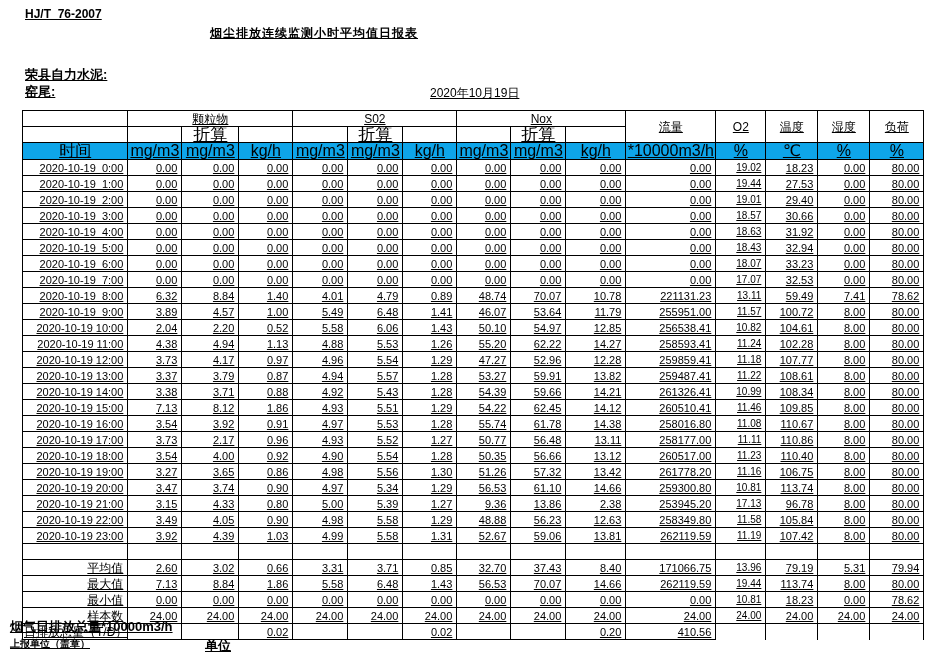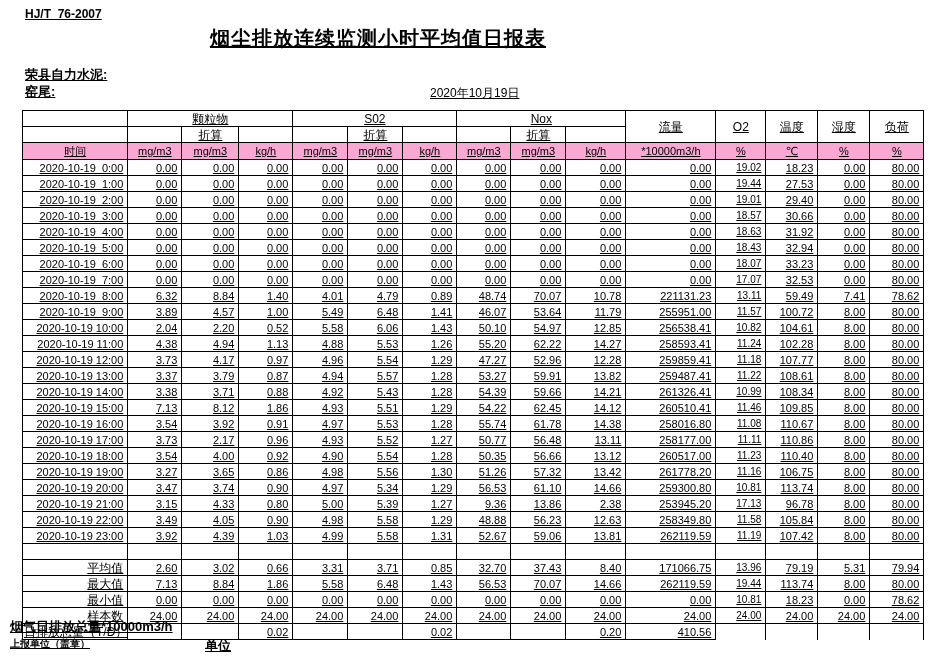--- a/index.html
+++ b/index.html
@@ -4,39 +4,39 @@
 <style>
   html,body { margin:0; padding:0; }
   body {
     width:939px; height:657px; position:relative;
     background:#ffffff; color:#000;
     font-family:"Liberation Sans","DejaVu Sans",sans-serif;
     overflow:hidden;
   }
   .abs { position:absolute;text-decoration:underline; }
   #std-no   { left:25px;  top:7px;   font-size:12px; font-weight:bold; white-space:pre; }
-  #title    { left:210px; top:25px;  font-size:20px; font-weight:bold; letter-spacing:1px; }
+  #title    { left:210px; top:25px;  font-size:12px; font-weight:bold; letter-spacing:1px; }
   #company  { left:25px;  top:66px;  font-size:13px; font-weight:bold; }
   #location { left:25px;  top:83px;  font-size:13px; font-weight:bold; }
   #date     { left:430px; top:85px;  font-size:12px; }
   #rpt      { left:22px;  top:110px; }
   #foot1    { left:10px;  top:618px; font-size:13px; font-weight:bold; }
   #foot2    { left:10px;  top:637px; font-size:10px; font-weight:bold; }
   #foot3    { left:205px; top:637px; font-size:13px; font-weight:bold; }
 
   table { border-collapse:collapse; table-layout:fixed; }
   td {
     border:1px solid #000;
     font-size:11px; height:15px; line-height:14px;
     padding:0 4px 0 0; overflow:hidden; white-space:nowrap;
   }
   thead td { text-align:center; padding:0; }
   thead tr.grp td  { font-size:12px; height:15px; }
-  thead tr.sub td  { font-size:12px; height:15px; }
-  thead tr.unit td { background:#f9a8d4; font-size:11px; height:16px; }
+  thead tr.sub td  { font-size:17px; height:15px; }
+  thead tr.unit td { background:#0ea5e9; font-size:16px; height:16px; }
   thead td.time-head { background:#8FE88F; font-size:13px; font-weight:normal; }
   td.num  { text-align:right; }
   td.time { text-align:right; white-space:pre; }
   td.sum-label { text-align:right; font-size:12px; }
   td.total-label { text-align:left; padding:0 0 0 1px; font-size:12px; }
   tbody td:nth-child(12) { font-size:10px; }  
   td.nb { border-bottom:none; }
 </style>
 </head>
 <body>

